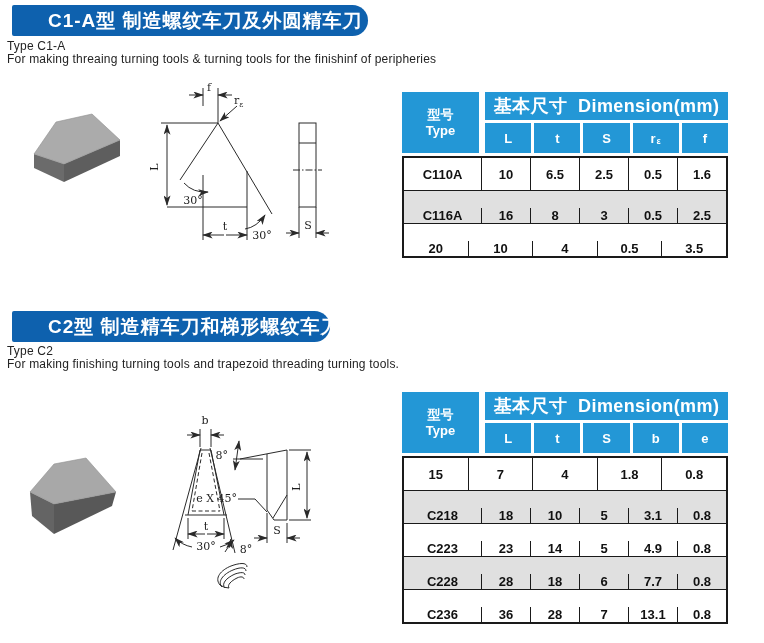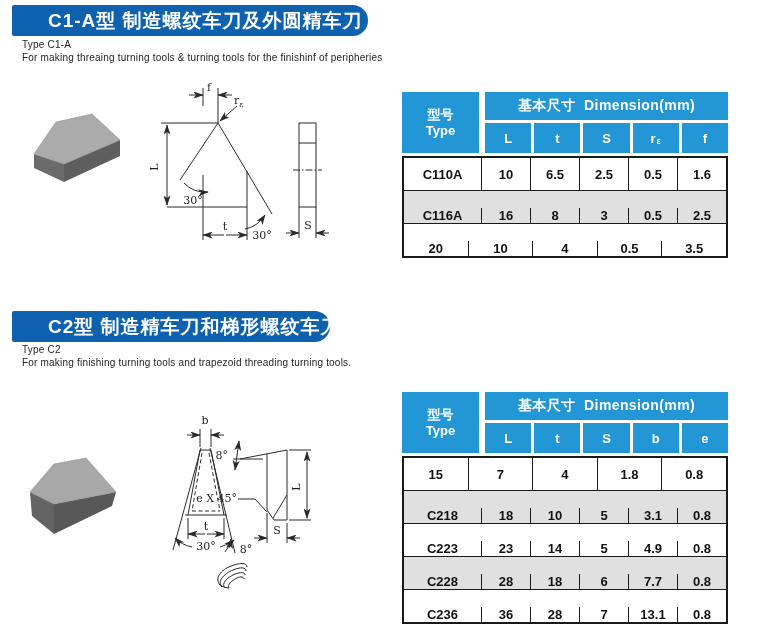--- a/index.html
+++ b/index.html
@@ -5,37 +5,37 @@
   html,body{margin:0;padding:0;background:#fff;}
   .page{position:relative;width:764px;height:643px;background:#ffffff;overflow:hidden;
         font-family:"Liberation Sans",sans-serif;padding-left:28px;}
   
   .banner{position:absolute;left:12px;height:31px;background:#0e61ae;
           border-radius:2px 16px 16px 2px;color:#fff;font-weight:bold;font-size:19px;
           display:flex;align-items:center;padding-left:36px;letter-spacing:1px;
           box-sizing:border-box;white-space:nowrap;}
   #banner1{top:5px;width:356px;}
   #banner2{top:311px;width:318px;}
-  .typelbl,.desc{position:absolute;left:22px;font-size:10px;color:#232323;letter-spacing:.2px;}
+  .typelbl,.desc{position:absolute;left:7px;font-size:12px;color:#232323;letter-spacing:.2px;}
   #type1{top:39px;} #desc1{top:52px;}
   #type2{top:344px;} #desc2{top:357px;}
   svg{position:absolute;overflow:visible;}
   #insert1{left:26px;top:102px;}
   #insert2{left:24px;top:442px;}
   #drawing1{left:125px;top:80px;}
   #drawing2{left:125px;top:395px;}
   .dim-text{font-family:"DejaVu Serif",serif;font-size:11px;fill:#1e1e1e;}
   
   .tbl{position:absolute;left:402px;width:326px;}
   #tbl1{top:92px;} #tbl2{top:392px;}
   .thead{display:flex;gap:6px;}
   .th{background:#2397d6;color:#fff;font-weight:bold;display:flex;align-items:center;justify-content:center;}
   .type-th{width:77px;height:61px;flex-direction:column;line-height:1.2;font-size:13px;}
   .th-right{flex:1;display:flex;flex-direction:column;gap:3px;}
-  .dim-th{height:28px;font-size:14px;letter-spacing:.4px;white-space:pre;}
+  .dim-th{height:28px;font-size:18px;letter-spacing:.4px;white-space:pre;}
   .col-row{display:flex;gap:3px;height:30px;}
   .col-th{flex:1;font-size:13px;}
   .sub{font-size:9px;position:relative;top:3px;margin-left:1px;}
   .tbody{margin-top:3px;border:2px solid #1a1a1a;}
   .tr{display:flex;height:32px;}
   .tr:nth-child(even){background:#e0e0e0;}
   .tr + .tr{border-top:1px solid #1a1a1a;align-items:flex-end;}
   .td{display:flex;align-items:center;justify-content:center;font-size:13px;font-weight:bold;
       color:#111;border-right:1px solid #1a1a1a;}
   .td:last-child{border-right:none;}

